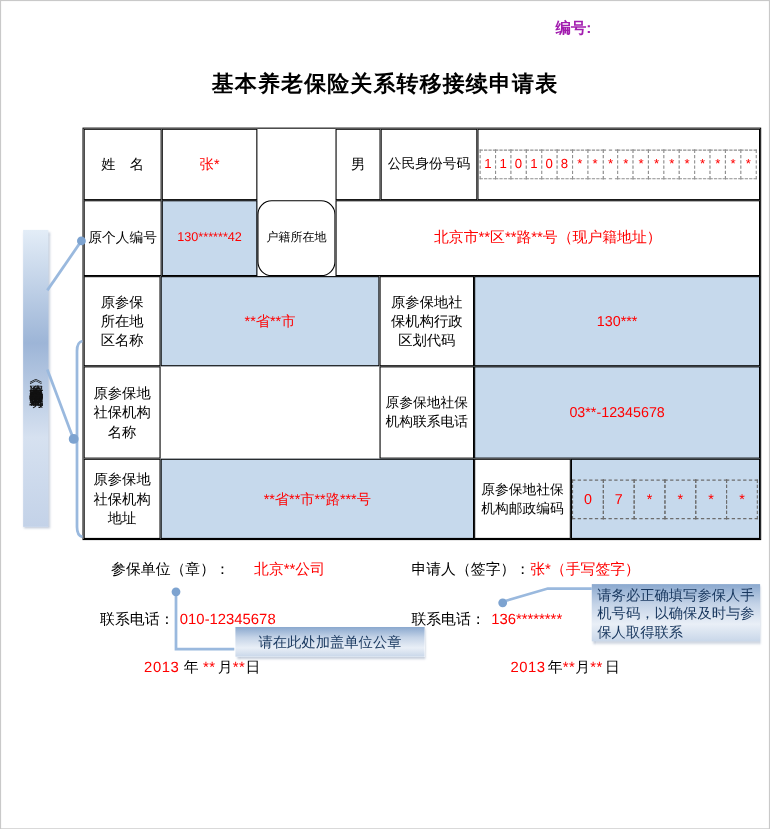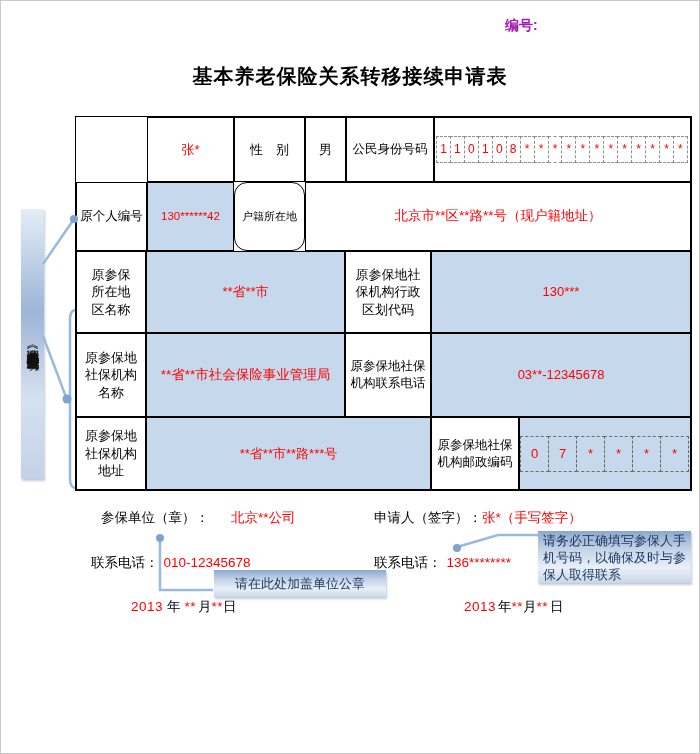--- a/index.html
+++ b/index.html
@@ -80,22 +80,22 @@
 </head>
 <body>
 
 <div id="page">
 
   <div class="doc-number">编号:</div>
   <div class="doc-title">基本养老保险关系转移接续申请表</div>
 
   <div id="form-table">
 
+    <div class="cell c-name-l">姓　名</div>
     <div class="cell c-name-v val">张*</div>
-    <div class="cell c-gend-l">性　别</div>
     <div class="cell c-gend-v">男</div>
     <div class="cell c-id-l">公民身份号码</div>
     <div class="cell c-id-v">
       <div class="id-strip">
         <span class="idbox">1</span>
         <span class="idbox">1</span>
         <span class="idbox">0</span>
         <span class="idbox">1</span>
         <span class="idbox">0</span>
         <span class="idbox">8</span>
@@ -124,21 +124,20 @@
 区名称</div>
     <div class="cell c-reg-v val blue">**省**市</div>
     <div class="cell c-code-l">原参保地社
 保机构行政
 区划代码</div>
     <div class="cell c-code-v val blue">130***</div>
 
     <div class="cell c-agn-l">原参保地
 社保机构
 名称</div>
-    <div class="cell c-agn-v val blue">**省**市社会保险事业管理局</div>
     <div class="cell c-aph-l">原参保地社保
 机构联系电话</div>
     <div class="cell c-aph-v val blue">03**-12345678</div>
 
     <div class="cell c-adr-l">原参保地
 社保机构
 地址</div>
     <div class="cell c-adr-v val blue">**省**市**路***号</div>
     <div class="cell c-zip-l">原参保地社保
 机构邮政编码</div>

